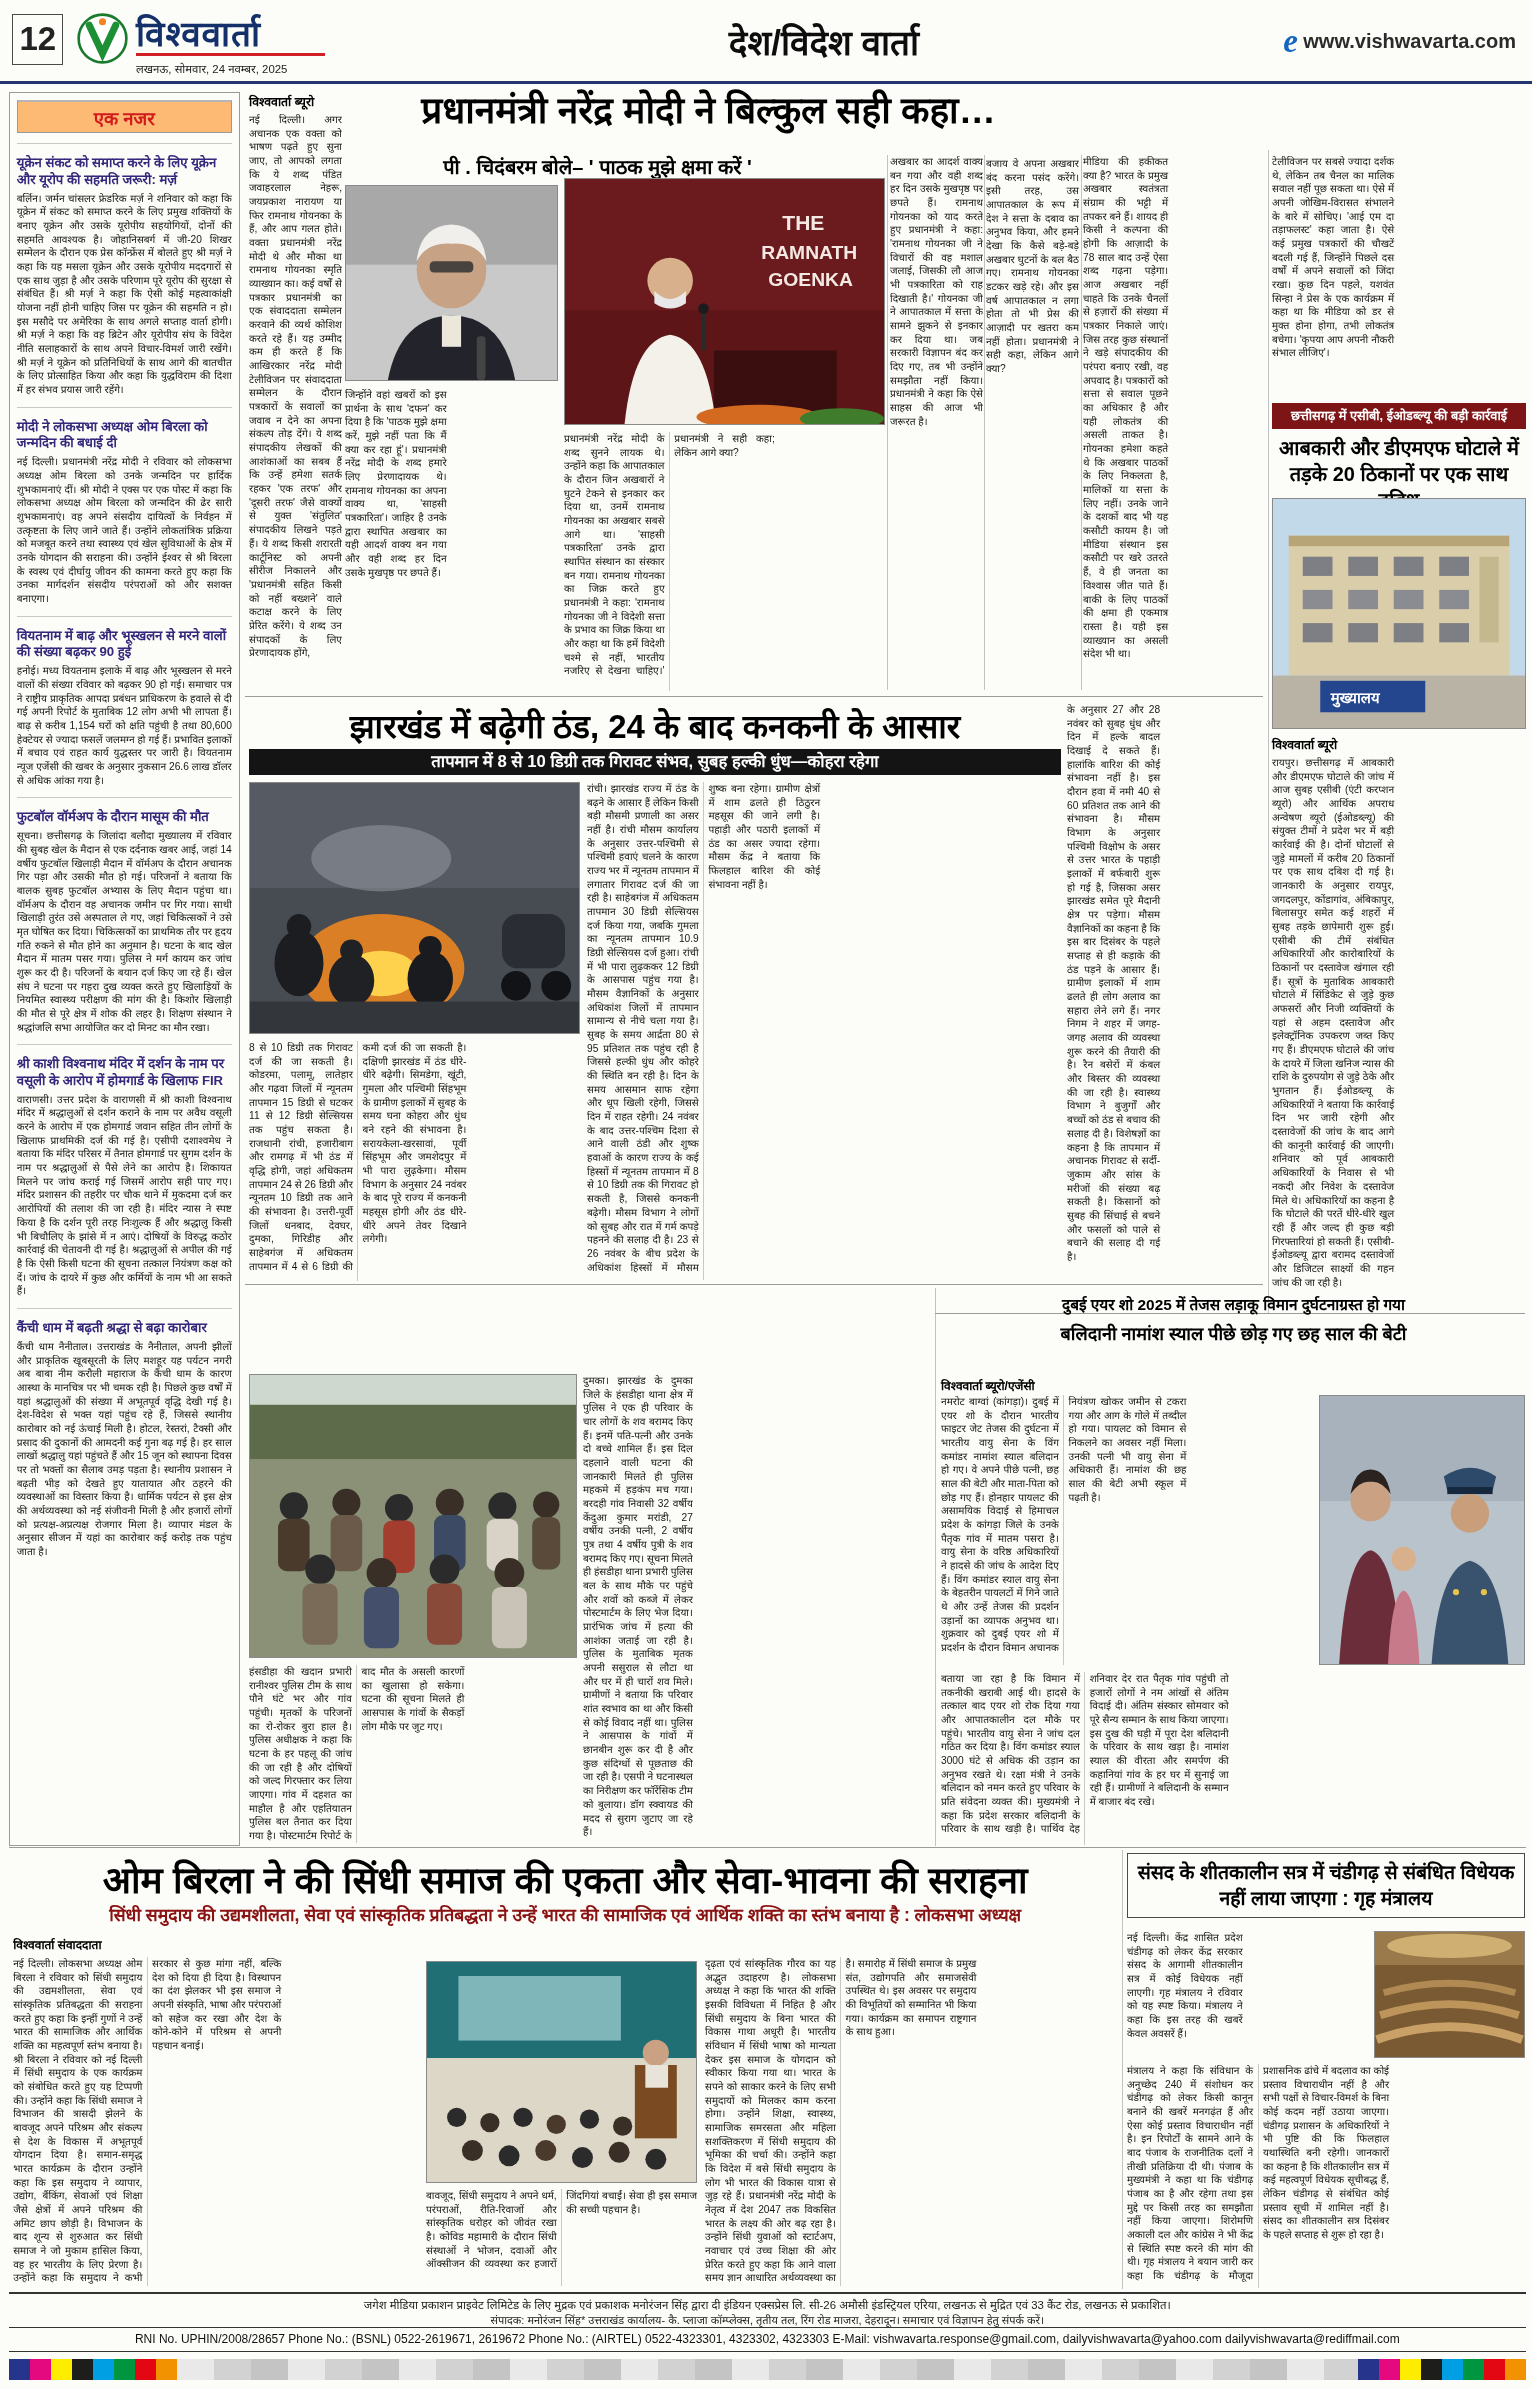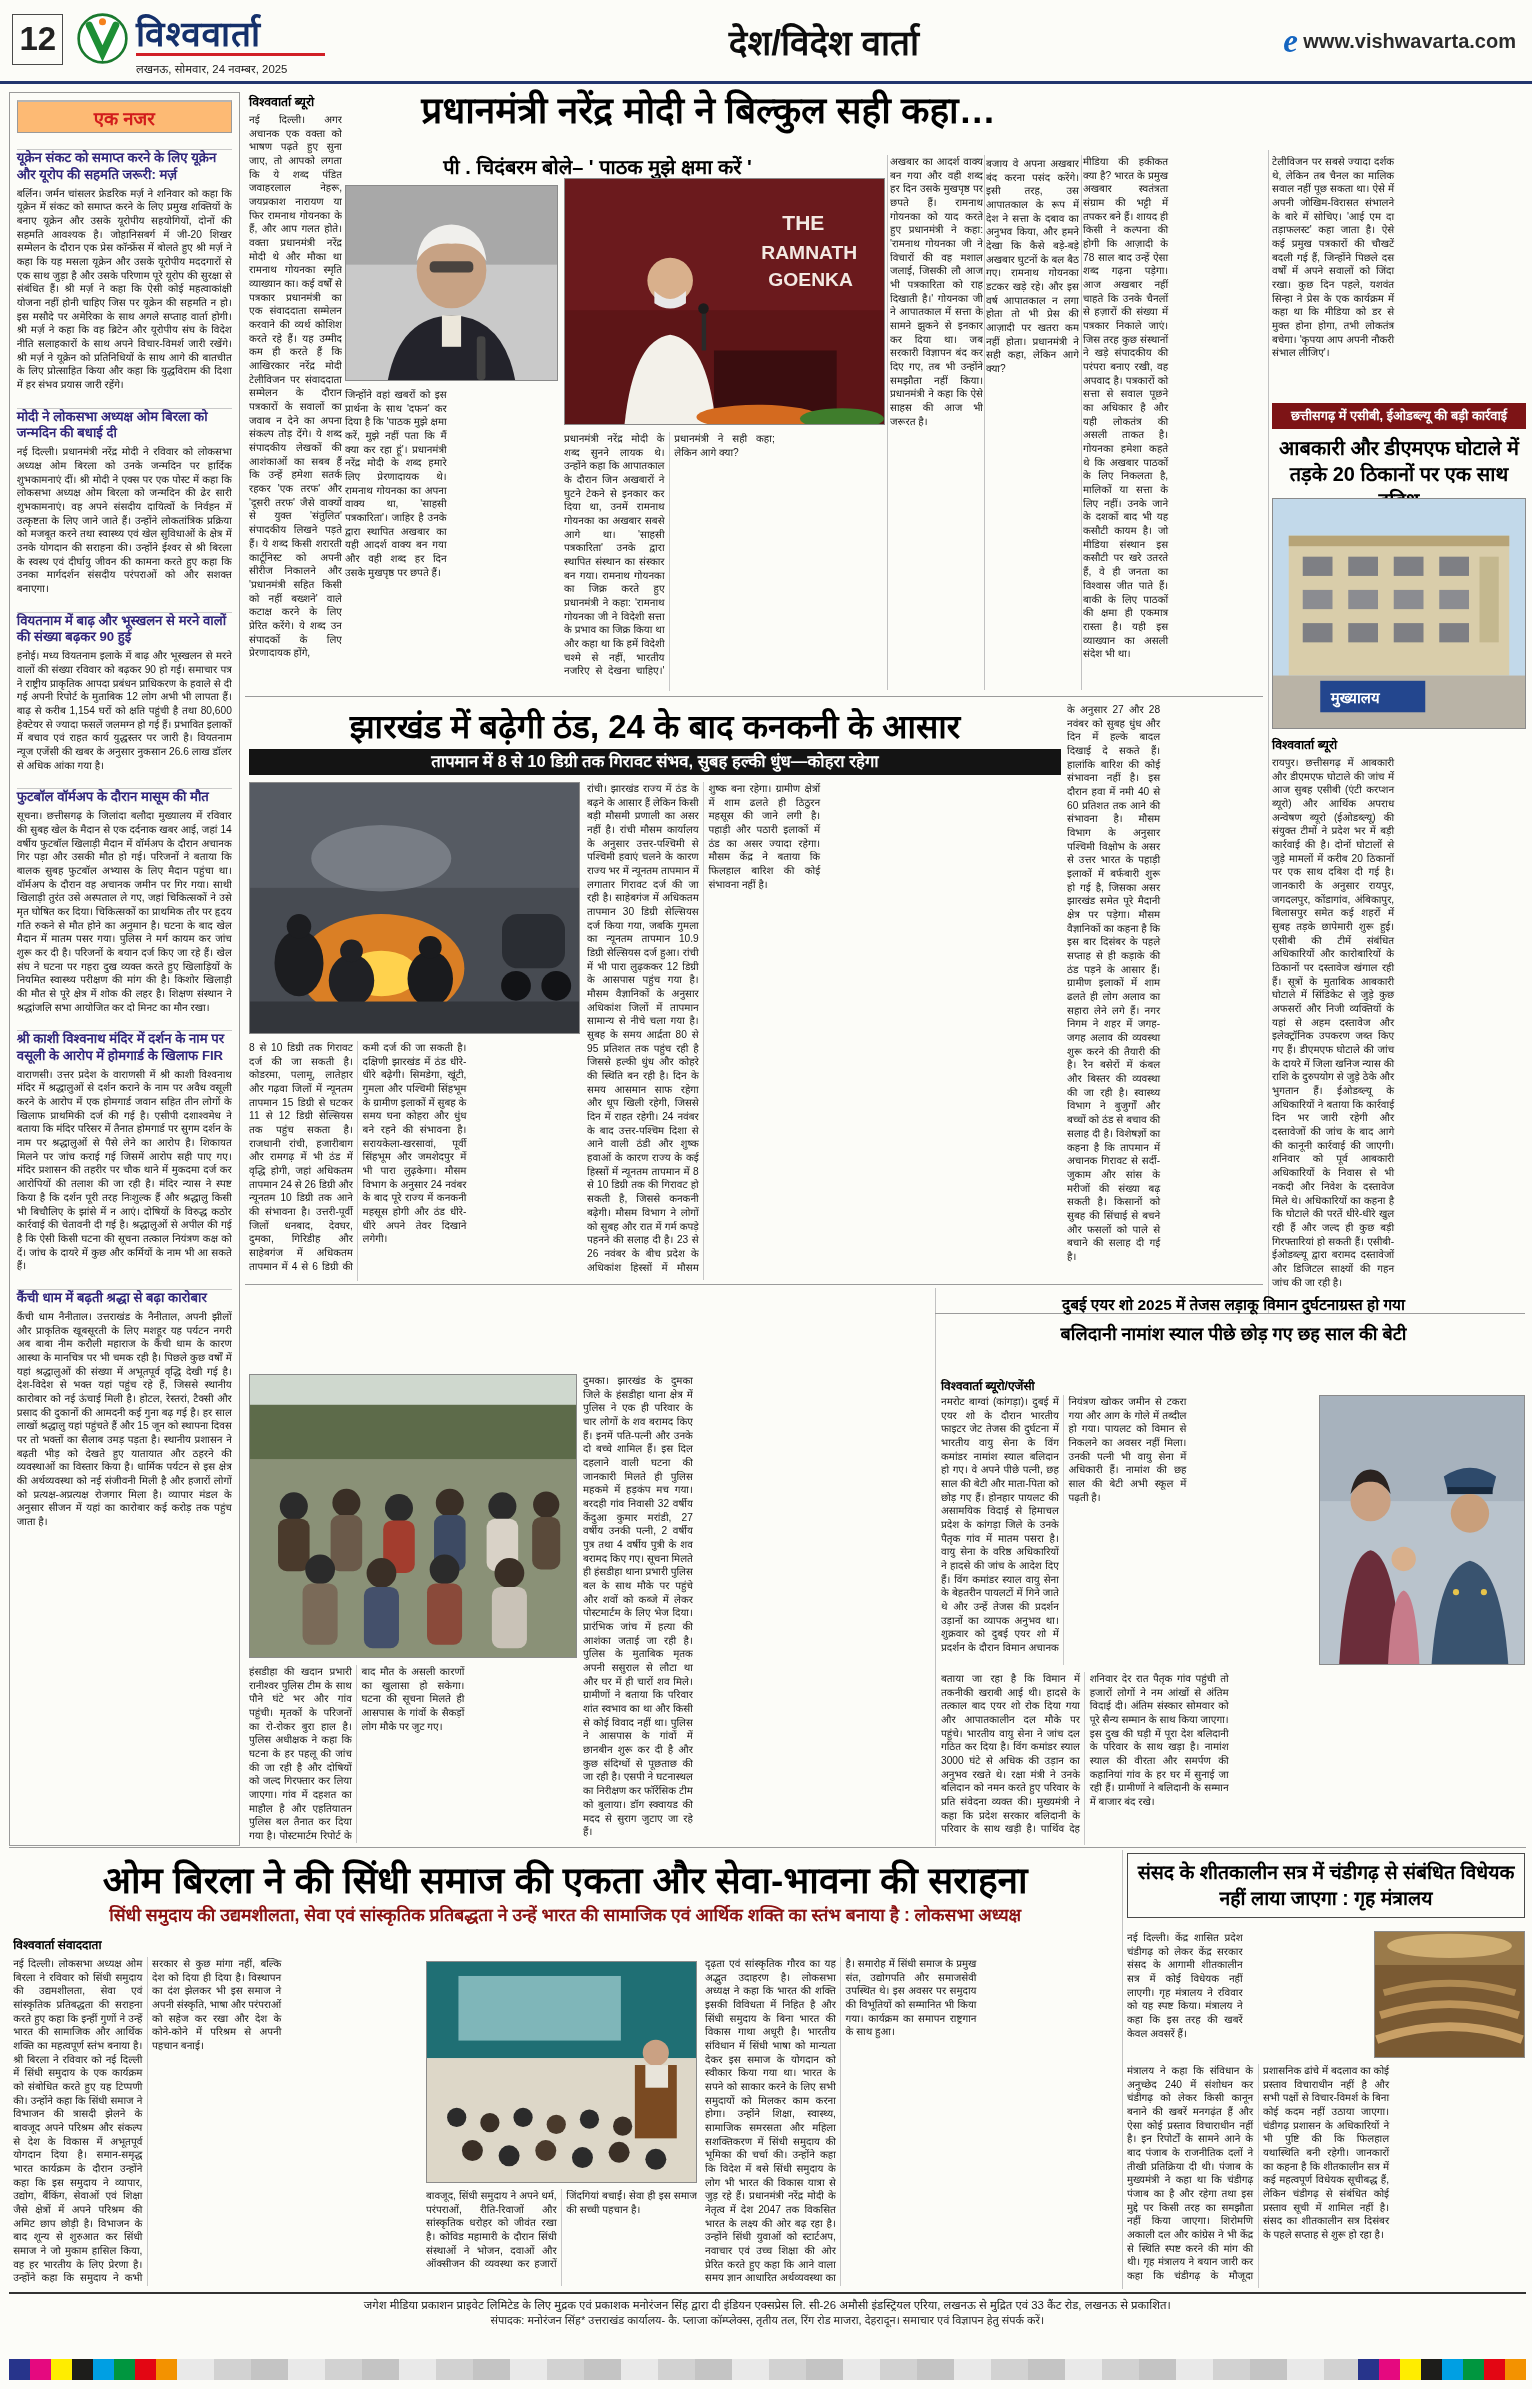--- a/index.html
+++ b/index.html
@@ -19,21 +19,21 @@
   .pagenum { border:1.8px solid #4a4a4a; font-size:33px; font-weight:bold; text-align:center; line-height:48px; color:#222; }
   .papername { font-size:35px; font-weight:bold; color:#14306b; letter-spacing:0.9px; }
   .redrule { background:#d11f26; height:2.6px; }
   .dateline { font-size:11.4px; color:#222; margin-top:2.6px; }
   .section-title { font-size:35px; font-weight:bold; color:#0d0d0d; text-align:center; }
   .website { display:flex; align-items:center; gap:5.3px; }
   .eicon { font-family:"Liberation Serif","DejaVu Serif",serif; font-style:italic; font-weight:bold; font-size:33px; color:#1565c0; line-height:1; }
   .weburl { font-size:20px; font-weight:bold; color:#2b2b2b; }
   .sb { border:0.9px solid #9a9a9a; padding:7px; overflow:hidden; }
   .sb-header { border:0.9px solid #9a9a9a; border-top:2.6px solid #b5b5b5; color:#d21c1c; font-size:18.5px; font-weight:bold; text-align:center; padding:2.6px 0; margin-bottom:7px; background:#fdba74; }
-  .sb-item { border-top:0.9px solid #c9c9c9; padding-top:0; margin-top:16px; }
+  .sb-item { border-top:0.9px solid #c9c9c9; padding-top:11px; margin-top:10px; }
   .sb-item:first-of-type { border-top:none; margin-top:0; padding-top:0; }
   .sb-h { font-size:13.2px; font-weight:bold; color:#33287c; line-height:1.25; margin-bottom:3.5px; }
   .strip { background:#141414; color:#fff; font-weight:bold; text-align:center; }
   .kicker { background:#7d1416; color:#fff; font-weight:bold; text-align:center; }
   .footer-line { text-align:center; color:#1c1c1c; }
   .rni { border-top:0.9px solid #333; border-bottom:0.9px solid #333; font-size:12px; text-align:center; line-height:23px; color:#111; }
   .cbar { display:flex; align-items:stretch; }
   .csq { width:21px; height:100%; }
   .cbar-mid { flex:1; background:repeating-linear-gradient(90deg,#e9e9e9 0 37px,#d2d2d2 37px 74px,#c4c4c4 74px 111px); }
 </style>
@@ -305,20 +305,21 @@
       <path d="M2 124 Q86 94 170 124" stroke="#c9a066" stroke-width="10" fill="none"></path>
     </svg>
   </div>
 
   <div class="abs bt c2" style="left:1127px;top:1931px;width:241px;height:127px;">नई दिल्ली। केंद्र शासित प्रदेश चंडीगढ़ को लेकर केंद्र सरकार संसद के आगामी शीतकालीन सत्र में कोई विधेयक नहीं लाएगी। गृह मंत्रालय ने रविवार को यह स्पष्ट किया। मंत्रालय ने कहा कि इस तरह की खबरें केवल अवसरें हैं।</div>
   <div class="abs bt c3" style="left:1127px;top:2064px;width:398px;height:224px;">मंत्रालय ने कहा कि संविधान के अनुच्छेद 240 में संशोधन कर चंडीगढ़ को लेकर किसी कानून बनाने की खबरें मनगढ़ंत हैं और ऐसा कोई प्रस्ताव विचाराधीन नहीं है। इन रिपोर्टों के सामने आने के बाद पंजाब के राजनीतिक दलों ने तीखी प्रतिक्रिया दी थी। पंजाब के मुख्यमंत्री ने कहा था कि चंडीगढ़ पंजाब का है और रहेगा तथा इस मुद्दे पर किसी तरह का समझौता नहीं किया जाएगा। शिरोमणि अकाली दल और कांग्रेस ने भी केंद्र से स्थिति स्पष्ट करने की मांग की थी। गृह मंत्रालय ने बयान जारी कर कहा कि चंडीगढ़ के मौजूदा प्रशासनिक ढांचे में बदलाव का कोई प्रस्ताव विचाराधीन नहीं है और सभी पक्षों से विचार-विमर्श के बिना कोई कदम नहीं उठाया जाएगा। चंडीगढ़ प्रशासन के अधिकारियों ने भी पुष्टि की कि फिलहाल यथास्थिति बनी रहेगी। जानकारों का कहना है कि शीतकालीन सत्र में कई महत्वपूर्ण विधेयक सूचीबद्ध हैं, लेकिन चंडीगढ़ से संबंधित कोई प्रस्ताव सूची में शामिल नहीं है। संसद का शीतकालीन सत्र दिसंबर के पहले सप्ताह से शुरू हो रहा है।</div>
 
   <div class="div-h" style="left:8.8px;top:2292px;width:1517px;height:1.8px;background:#333;"></div>
   <div class="abs footer-line" style="left:8.8px;top:2297px;width:1517px;font-size:11.4px;">जगेश मीडिया प्रकाशन प्राइवेट लिमिटेड के लिए मुद्रक एवं प्रकाशक मनोरंजन सिंह द्वारा दी इंडियन एक्सप्रेस लि. सी-26 अमौसी इंडस्ट्रियल एरिया, लखनऊ से मुद्रित एवं 33 कैंट रोड, लखनऊ से प्रकाशित।</div>
   <div class="abs footer-line" style="left:8.8px;top:2312px;width:1517px;font-size:11px;">संपादक: मनोरंजन सिंह* उत्तराखंड कार्यालय- कै. प्लाजा कॉम्प्लेक्स, तृतीय तल, रिंग रोड माजरा, देहरादून। समाचार एवं विज्ञापन हेतु संपर्क करें।</div>
+  <div class="abs rni" style="left:8.8px;top:2327px;width:1517px;height:25px;">RNI No. UPHIN/2008/28657   Phone No.:  (BSNL) 0522-2619671, 2619672   Phone No.: (AIRTEL) 0522-4323301, 4323302, 4323303    E-Mail: vishwavarta.response@gmail.com, dailyvishwavarta@yahoo.com  dailyvishwavarta@rediffmail.com</div>
 
   <div class="abs cbar" style="left:8.8px;top:2359px;width:1517px;height:21px;">
     <div class="cbar">
         <div class="csq" style="background: rgb(39, 52, 139);"></div>
         <div class="csq" style="background: rgb(229, 9, 127);"></div>
         <div class="csq" style="background: rgb(255, 237, 0);"></div>
         <div class="csq" style="background: rgb(29, 29, 27);"></div>
         <div class="csq" style="background: rgb(0, 159, 227);"></div>
         <div class="csq" style="background: rgb(0, 150, 63);"></div>
         <div class="csq" style="background: rgb(227, 6, 19);"></div>

